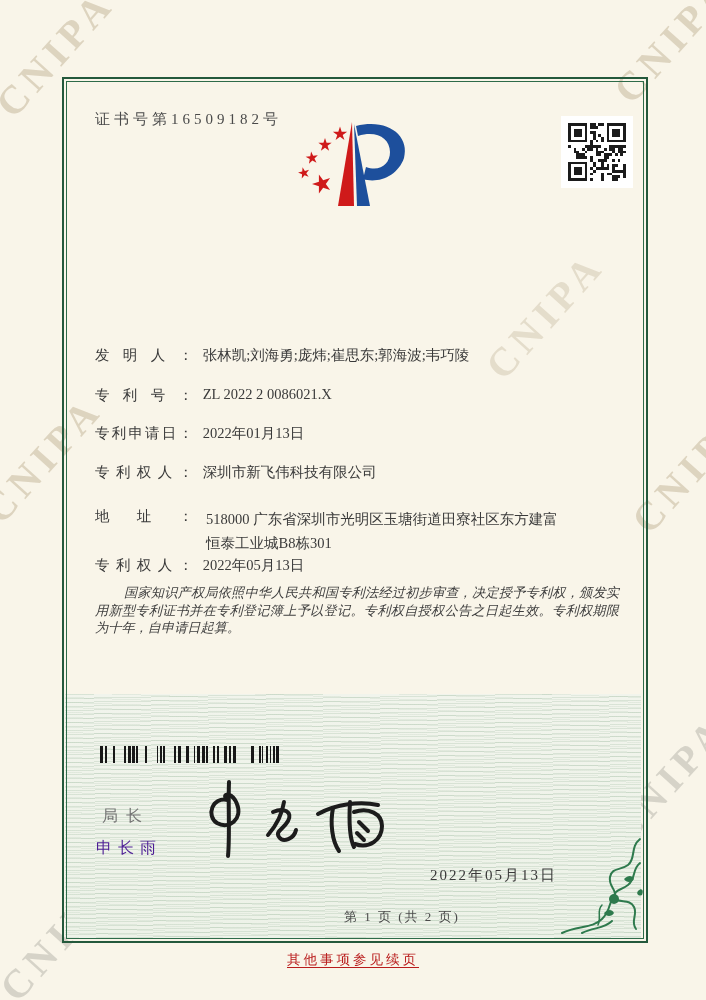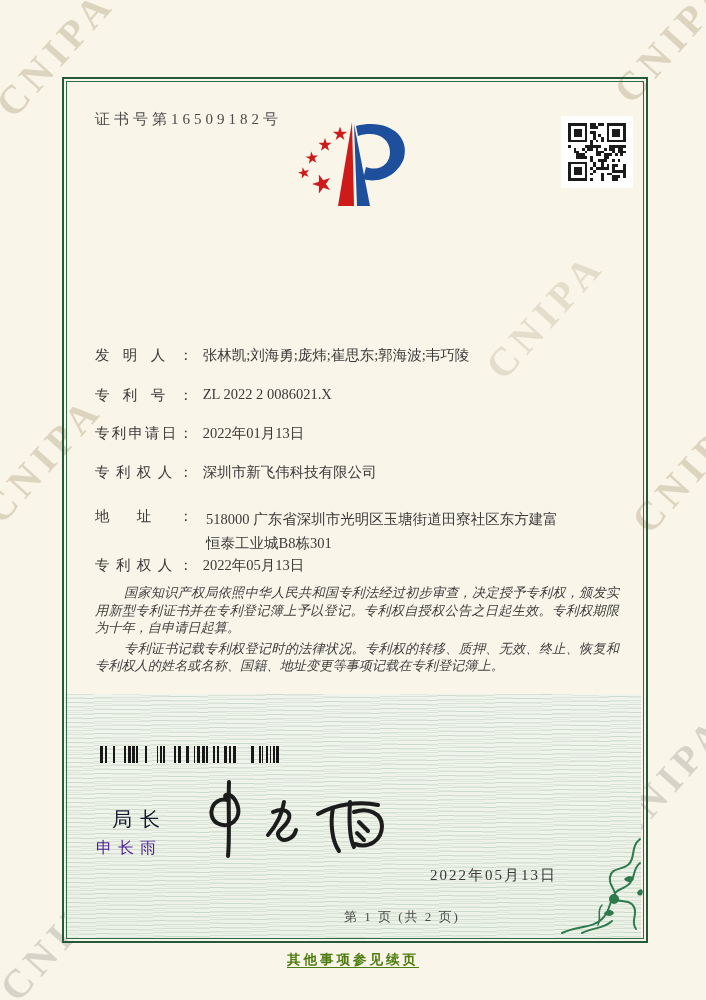--- a/index.html
+++ b/index.html
@@ -55,27 +55,27 @@
   .r-fdate{top:424px;}
   .r-ptee{top:463px;}
   .r-addr{top:507px;white-space:normal;}
   .addr-wrap{display:inline-block;width:410px;vertical-align:top;margin-left:13px;white-space:normal;line-height:24px;}
   .r-grant{top:556px;}
   .grant2{position:absolute;left:295px;top:0;white-space:nowrap;}
   .bodytext{position:absolute;left:95px;top:584px;width:524px;font-size:13.2px;line-height:17.5px;text-align:justify;color:#3e3e3e;}
   .bodytext p{margin:0;text-indent:2.2em;font-style:italic;}
   .bodytext p + p{margin-top:3px;}
   .barcode{position:absolute;left:97px;top:746px;width:186px;height:17px;}
-  .sig-title{position:absolute;left:112px;top:806px;font-size:20px;letter-spacing:8px;color:#0f172a;}
+  .sig-title{position:absolute;left:102px;top:806px;font-size:16px;letter-spacing:8px;color:#737373;}
   .sig-name{position:absolute;left:96px;top:838px;font-size:16px;letter-spacing:6px;color:#4c1d95;text-align:center;}
   .sig-hand{position:absolute;left:198px;top:778px;width:210px;height:84px;}
   .issue-date{position:absolute;left:430px;top:866px;font-size:15px;letter-spacing:2px;color:#3a3a3a;}
   .pageno{position:absolute;left:62px;top:908px;width:680px;text-align:center;font-size:13px;letter-spacing:2px;color:#4a4a4a;}
   .note{
-    position:absolute;left:0;top:951px;width:706px;text-align:center;font-size:13.5px;letter-spacing:3px;color:#4d7c0f;font-weight:bold;
+    position:absolute;left:0;top:951px;width:706px;text-align:center;font-size:13.5px;letter-spacing:3px;color:#b91c1c;
   }
   .note span{text-decoration:underline;text-underline-offset:3px;}
   .ornament{position:absolute;left:552px;top:833px;width:92px;height:106px;}
 </style>
 </head>
 <body>
 
 <div class="page">
 
   <div class="wm wm1">CNIPA</div>
@@ -339,21 +339,20 @@
     <span class="flabel">地址：</span><span class="addr-wrap"><span>518000 广东省深圳市光明区玉塘街道田寮社区东方建富</span><br>
     <span>恒泰工业城B8栋301</span></span>
   </div>
   <div class="frow r-grant">
     <span class="flabel">专利权人：</span>
     <span class="fval">2022年05月13日</span>
   </div>
 
   <div class="bodytext">
     <p>国家知识产权局依照中华人民共和国专利法经过初步审查，决定授予专利权，颁发实用新型专利证书并在专利登记簿上予以登记。专利权自授权公告之日起生效。专利权期限为十年，自申请日起算。</p>
-    <p>专利证书记载专利权登记时的法律状况。专利权的转移、质押、无效、终止、恢复和专利权人的姓名或名称、国籍、地址变更等事项记载在专利登记簿上。</p>
   </div>
 
   <svg id="barcode" class="barcode" viewBox="0 0 186 17" preserveAspectRatio="none">
       <rect x="3" y="0" width="3" height="17" fill="#181818"></rect>
       <rect x="8" y="0" width="2" height="17" fill="#181818"></rect>
       <rect x="16" y="0" width="2" height="17" fill="#181818"></rect>
       <rect x="27" y="0" width="2" height="17" fill="#181818"></rect>
       <rect x="31" y="0" width="3" height="17" fill="#181818"></rect>
       <rect x="35" y="0" width="3" height="17" fill="#181818"></rect>
       <rect x="39" y="0" width="2" height="17" fill="#181818"></rect>

